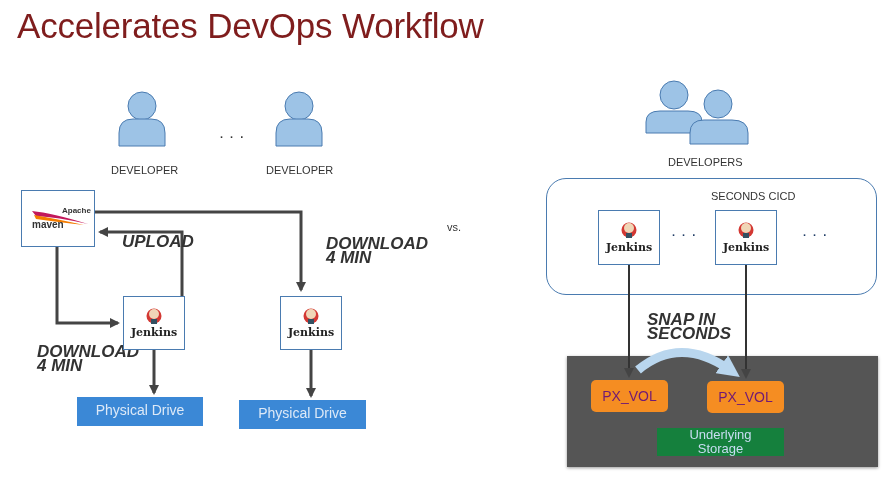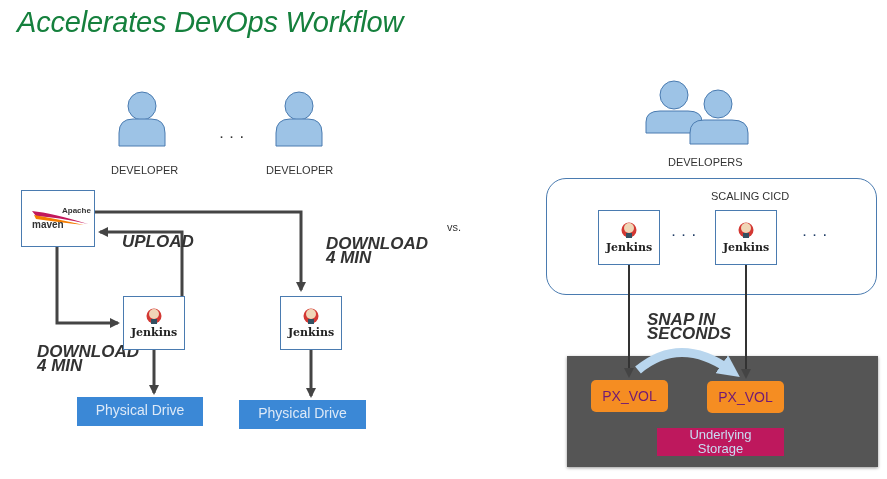--- a/index.html
+++ b/index.html
@@ -1,18 +1,18 @@
 <!DOCTYPE html>
 <html><head>
 <meta charset="utf-8">
 <style>
   html, body { margin: 0; padding: 0; background: #ffffff; }
   body { width: 887px; height: 479px; position: relative; overflow: hidden; font-family: "Liberation Sans", sans-serif; }
   .abs { position: absolute; }
-  .title { left: 17px; top: 6px; font-size: 29px; color: #15803d; letter-spacing: -0.2px; white-space: nowrap; font-style: italic; }
+  .title { left: 17px; top: 6px; font-size: 35px; color: #7f1d1d; letter-spacing: -0.2px; white-space: nowrap; }
   .label { font-size: 11px; color: #333; white-space: nowrap; }
   .ital { font-style: italic; font-size: 17px; color: #333; line-height: 14px; white-space: pre; font-weight: bold; }
   .box { background: #fff; border: 1.5px solid #4a7bb0; box-sizing: border-box; }
   .jenkins-text { position: absolute; left: 0; right: 0; bottom: 10px; text-align: center; font-family: "DejaVu Serif", serif; font-weight: bold; font-size: 11px; color: #222; }
   .jenkins-face { position: absolute; left: 50%; top: 10px; transform: translateX(-50%); }
   .drive { background: #3b88d6; color: #dde9f7; font-size: 14px; text-align: center; line-height: 26px; height: 29px; }
   .pxvol { background: #f58d22; color: #701a75; font-size: 14px; text-align: center; border-radius: 5px; line-height: 32px; height: 32px; }
   .vs { font-weight: normal; font-size: 11px; color: #333; }
   svg.overlay { position: absolute; left: 0; top: 0; }
 </style>
@@ -93,21 +93,21 @@
 
 <svg class="abs" style="left:644px;top:78px" width="108" height="68">
   <circle cx="30" cy="17" r="14" fill="#9dc3e6" stroke="#4a7bb0" stroke-width="1"></circle>
   <path d="M2,55 L2,44 Q2,33 16,33 L44,33 Q58,33 58,44 L58,55 z" fill="#9dc3e6" stroke="#4a7bb0" stroke-width="1"></path>
   <circle cx="74" cy="26" r="14" fill="#9dc3e6" stroke="#4a7bb0" stroke-width="1"></circle>
   <path d="M46,66 L46,55 Q46,42 60,42 L88,42 Q104,42 104,55 L104,66 z" fill="#9dc3e6" stroke="#4a7bb0" stroke-width="1"></path>
 </svg>
 <div class="abs label" style="left:668px;top:156px">DEVELOPERS</div>
 
 <div class="abs" style="left:546px;top:178px;width:331px;height:117px;border:1.5px solid #4a7bb0;border-radius:20px;box-sizing:border-box;background:#fff"></div>
-<div class="abs label" style="left:711px;top:190px">SCALING CICD</div>
+<div class="abs label" style="left:711px;top:190px">SECONDS CICD</div>
 
 <div class="abs box" style="left:598px;top:210px;width:62px;height:55px">
   <svg class="jenkins-face" width="16" height="18">
     <circle cx="8" cy="9" r="7.5" fill="#d33833"></circle>
     <circle cx="8" cy="7" r="5" fill="#f0d6b7"></circle>
     <rect x="5" y="12" width="6" height="5" fill="#335061"></rect>
   </svg>
   <div class="jenkins-text">Jenkins</div>
 </div>
 <div class="abs label" style="left:672px;top:226px;font-weight:bold;letter-spacing:2px;color:#1f3c66">. . .</div>
@@ -117,21 +117,21 @@
     <circle cx="8" cy="7" r="5" fill="#f0d6b7"></circle>
     <rect x="5" y="12" width="6" height="5" fill="#335061"></rect>
   </svg>
   <div class="jenkins-text">Jenkins</div>
 </div>
 <div class="abs label" style="left:803px;top:226px;font-weight:bold;letter-spacing:2px;color:#1f3c66">. . .</div>
 
 <div class="abs" style="left:567px;top:356px;width:311px;height:111px;background:#555555;box-shadow:0 1px 3px rgba(0,0,0,0.4)"></div>
 <div class="abs pxvol" style="left:591px;top:380px;width:77px">PX_VOL</div>
 <div class="abs pxvol" style="left:707px;top:381px;width:77px">PX_VOL</div>
-<div class="abs" style="left:657px;top:428px;width:127px;height:28px;background:#be185d;color:#c9ddf3;font-size:13px;text-align:center;line-height:14px;white-space:pre">Underlying
+<div class="abs" style="left:657px;top:428px;width:127px;height:28px;background:#15803d;color:#c9ddf3;font-size:13px;text-align:center;line-height:14px;white-space:pre">Underlying
 Storage</div>
 
 <div class="abs ital" style="left:647px;top:313px">SNAP IN
 SECONDS</div>
 
 <svg class="overlay" width="887" height="479">
   <path d="M638,370 Q680,335 730,370" stroke="#b9d6ee" stroke-width="9" fill="none" marker-end="url(#snapah)"></path>
   <path d="M629,265 L629,376" stroke="#333" stroke-width="2" fill="none" marker-end="url(#ah)"></path>
   <path d="M746,265 L746,377" stroke="#333" stroke-width="2" fill="none" marker-end="url(#ah)"></path>
 </svg>

